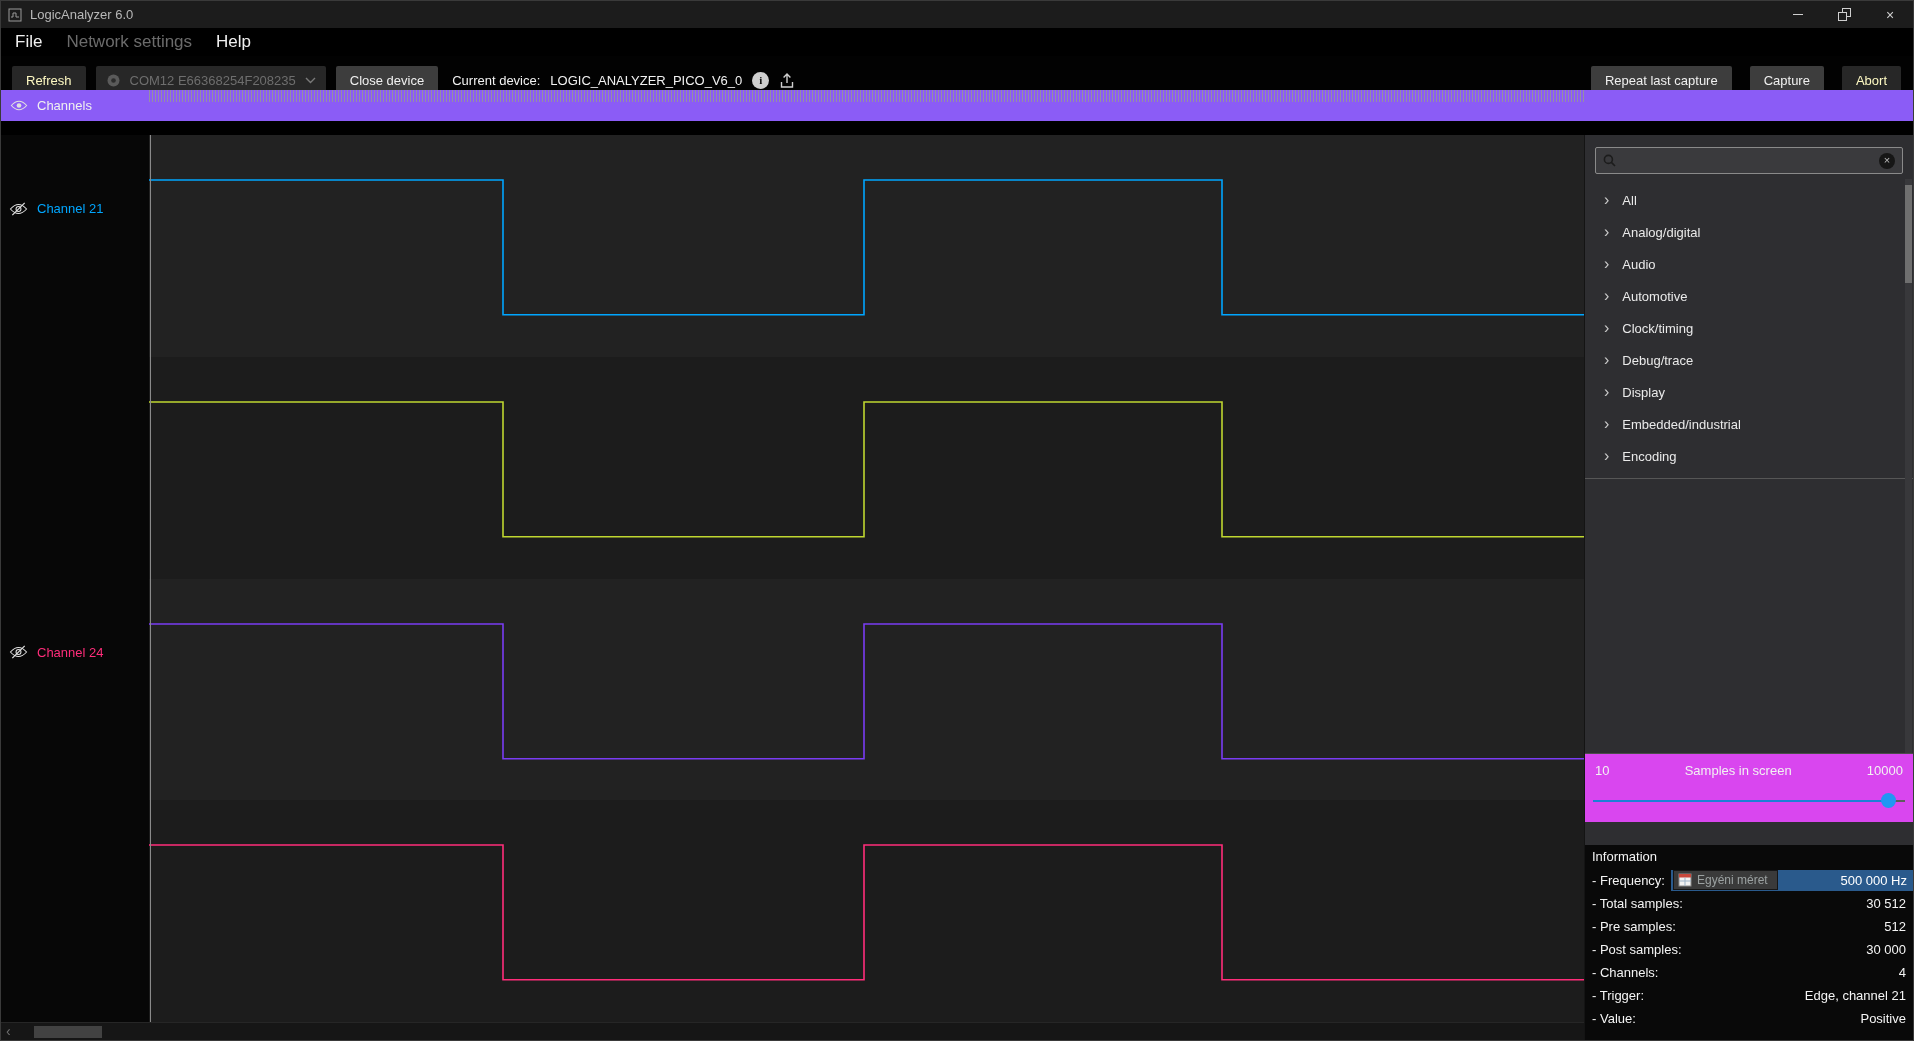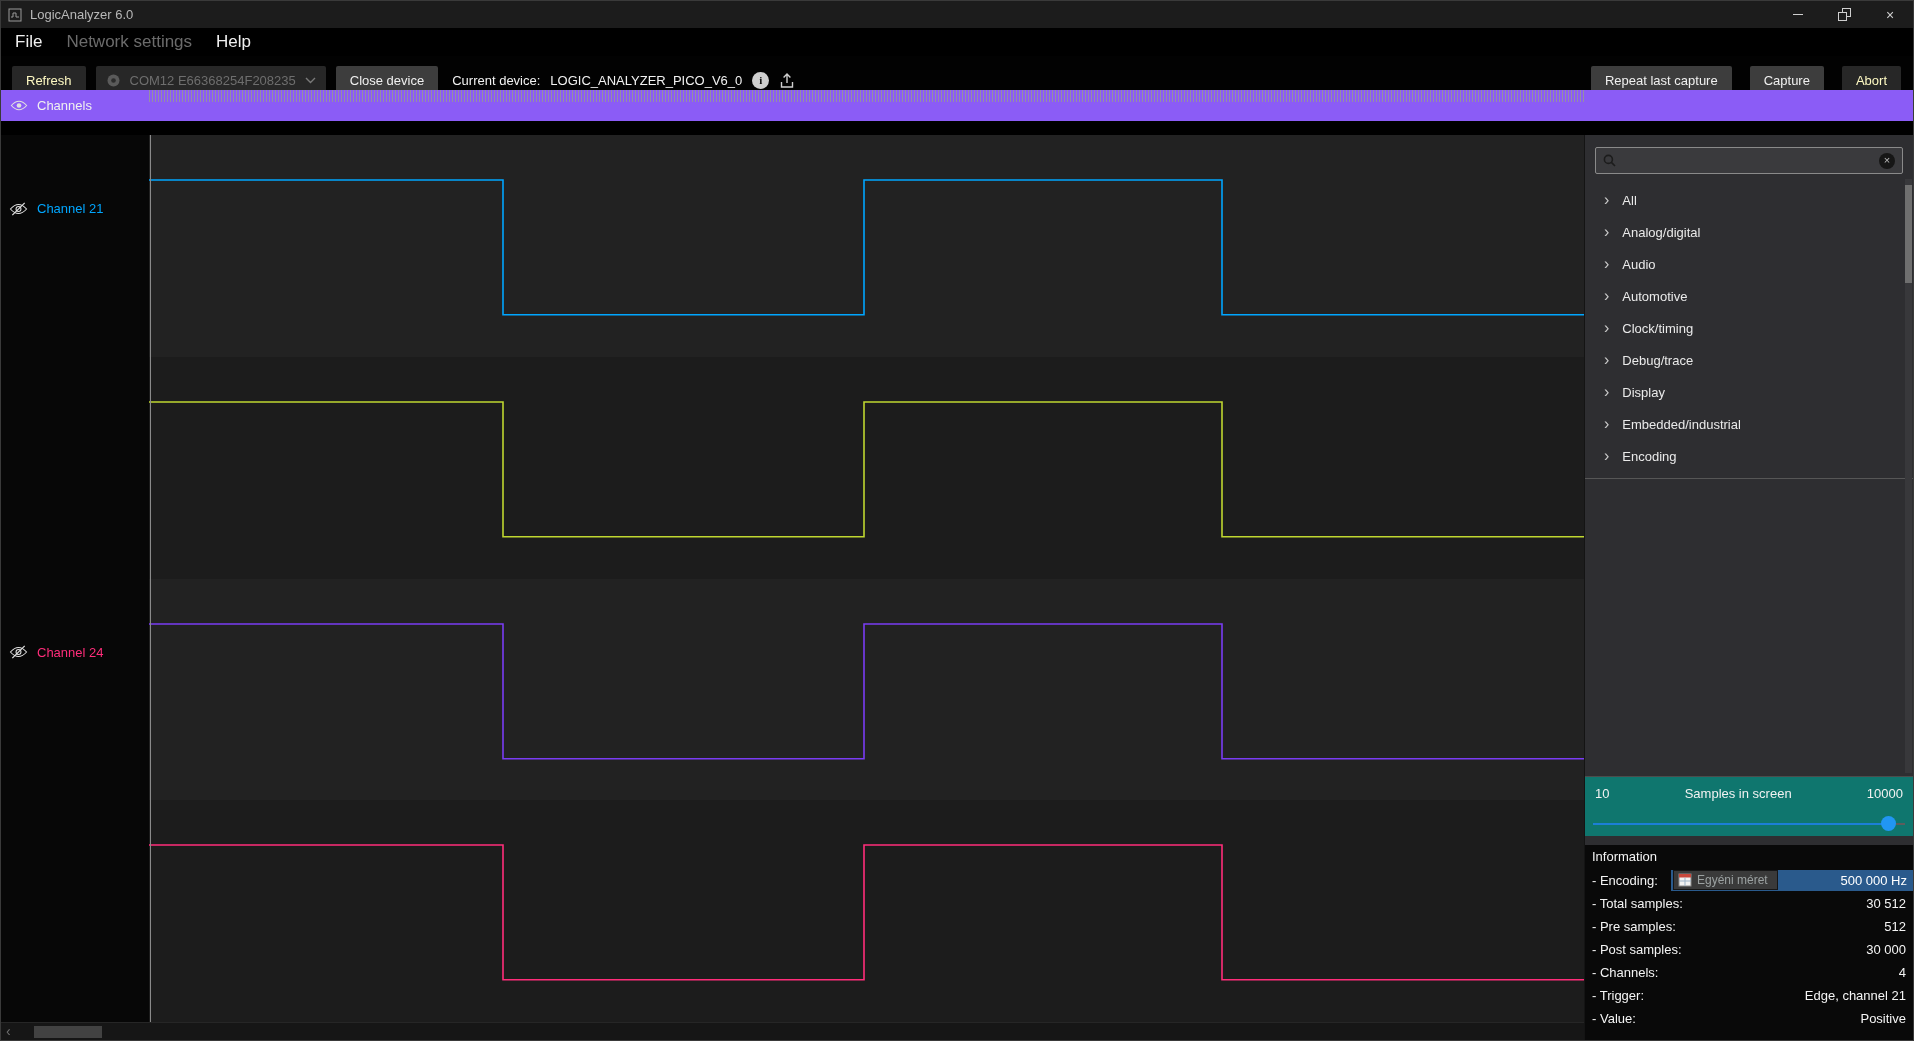--- a/index.html
+++ b/index.html
@@ -67,21 +67,21 @@
   .clear-btn { width:16px; height:16px; border-radius:50%; background:#161616; color:#bdbdbd; font-size:11px; line-height:1; display:flex; align-items:center; justify-content:center; flex:0 0 auto; }
 
   .tree { position:absolute; top:49px; left:0; right:10px; }
   .tree-item { height:32px; display:flex; align-items:center; padding-left:19px; gap:13px; font-size:13px; color:#eaeaea; }
   .tree-chevron { color:#c9c9c9; font-size:16px; line-height:1; }
   .tree-sep { position:absolute; top:343px; left:0; right:0; height:1px; background:#565656; }
 
   .panel-scroll { position:absolute; top:44px; right:1px; width:7px; height:594px; background:#38383b; }
   .panel-thumb { position:absolute; top:6px; left:0; width:7px; height:98px; background:#6f6f6f; }
 
-  .slider-section { position:absolute; left:0; right:0; top:641px; height:60px; background:#0f766e; border-top:1px solid #4c4c4c; }
+  .slider-section { position:absolute; left:0; right:0; top:618px; height:69px; background:#d946ef; border-top:1px solid #4c4c4c; }
   .slider-labels { display:flex; justify-content:space-between; padding:9px 10px 0; font-size:13px; color:#f2f2f2; }
   .slider-track { position:absolute; left:8px; right:8px; top:46px; height:2px;
                   background: linear-gradient(90deg, #1c7fd6 0 94%, #5d5d5d 94%); }
   .slider-thumb { position:absolute; top:39px; left:296px; width:15px; height:15px; border-radius:50%; background:#2196f3; }
 
   .info-section { position:absolute; left:0; right:0; top:710px; bottom:0; background:#090909; font-size:13px; color:#f4f4f4; }
   .info-title { height:24px; line-height:24px; padding:0 7px; }
   .info-row { height:23px; display:flex; align-items:center; justify-content:space-between; padding:0 7px; position:relative; white-space:nowrap; }
   .freq-row { z-index:2; }
   .freq-selection { position:absolute; left:86px; right:0; top:1px; height:21px; background:#2a5a8c; display:flex; align-items:center; justify-content:flex-end; padding-right:6px; color:#fff; }
@@ -279,21 +279,21 @@
         <span>Samples in screen</span>
         <span>10000</span>
       </div>
       <div class="slider-track"></div>
       <div class="slider-thumb"></div>
     </div>
 
     <div class="info-section">
       <div class="info-title">Information</div>
       <div class="info-row freq-row">
-        <span class="info-label">- Encoding:</span>
+        <span class="info-label">- Frequency:</span>
         <div class="freq-selection">
           <span>500 000 Hz</span>
         </div>
         <div class="freq-tooltip">
           <svg width="14" height="14" viewBox="0 0 14 14">
             <rect x="1" y="1" width="12" height="12" fill="#f2f2f2" stroke="#8a8a8a"></rect>
             <rect x="1" y="1" width="12" height="3.5" fill="#c8483c"></rect>
             <line x1="1" y1="8" x2="13" y2="8" stroke="#9db3c8"></line>
             <line x1="7" y1="4.5" x2="7" y2="13" stroke="#9db3c8"></line>
           </svg>

